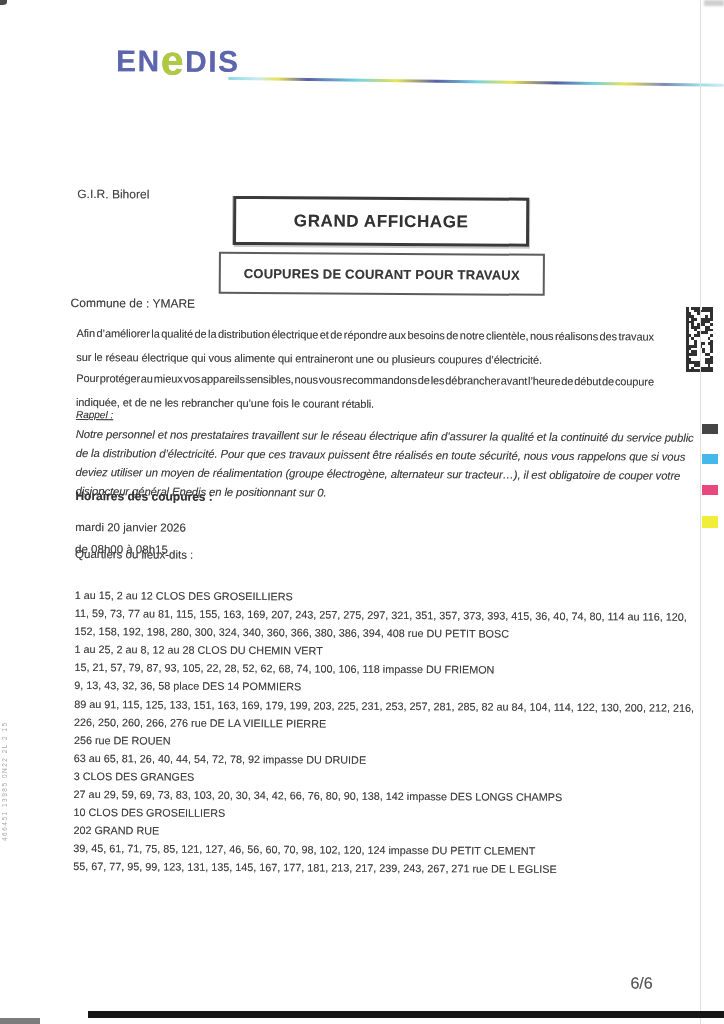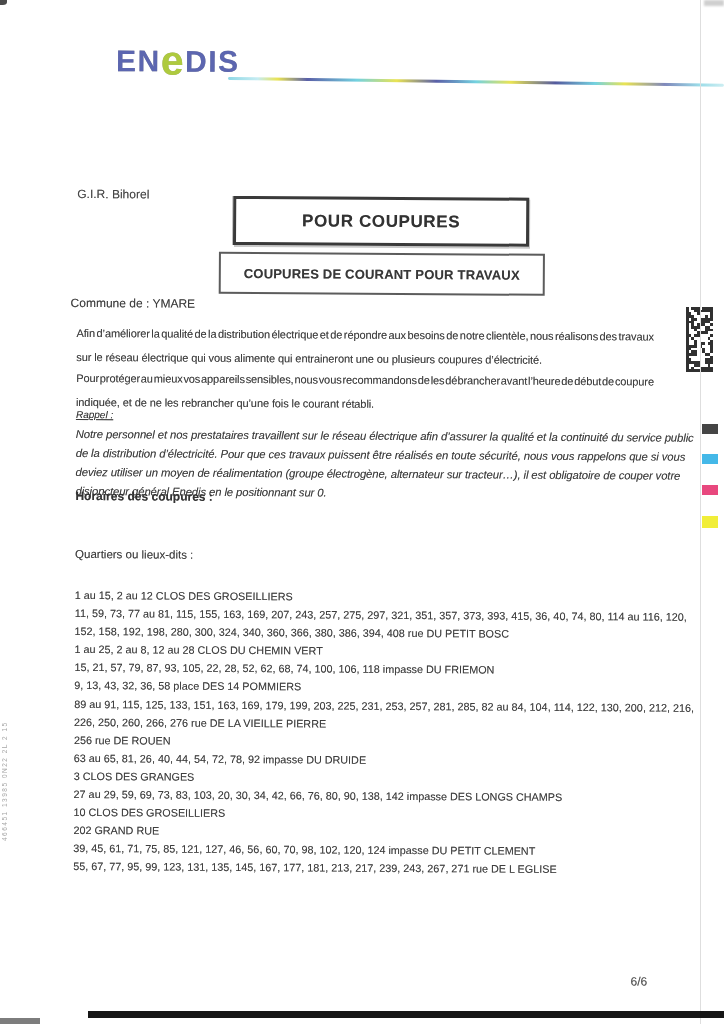--- a/index.html
+++ b/index.html
@@ -37,21 +37,21 @@
   .p-advice{top:367px;line-height:23.5px;}
   .line{white-space:nowrap;}
   .rappel-label{position:absolute;left:78px;top:409px;font-size:10px;font-style:italic;
         text-decoration:underline;color:#3a3a3a;}
   .rappel{position:absolute;left:78px;top:425px;width:585px;line-height:19px;
         font-size:11.3px;font-style:italic;color:#3c3c3c;letter-spacing:-.1px;}
   .horaires{position:absolute;left:78px;top:489px;font-size:12px;font-weight:700;color:#333;}
   .schedule{position:absolute;left:78px;top:517px;font-size:11.5px;line-height:21.5px;}
   .quartiers{position:absolute;left:78px;top:548px;font-size:11.5px;}
   .addresses{position:absolute;left:78px;top:586px;font-size:10.8px;line-height:18.1px;}
-  .pageno{position:absolute;left:636px;top:971px;font-size:12px;color:#575757;}
+  .pageno{position:absolute;left:636px;top:971px;font-size:16px;color:#575757;}
   
   .barcode{position:absolute;left:686px;top:307px;width:27px;height:65px;}
   .cmyk{position:absolute;left:702px;width:16px;}
   .c-k{top:424px;height:10px;background:#454545;}
   .c-c{top:454px;height:10px;background:#44b8e8;}
   .c-m{top:485px;height:10px;background:#e8487e;}
   .c-y{top:516px;height:12px;background:#f1ee39;}
   .edge-code{position:absolute;left:1px;top:686px;height:155px;font-size:6.5px;
         color:#a6a6a6;letter-spacing:1.5px;writing-mode:vertical-rl;
         transform:rotate(180deg);filter:blur(.3px);}
@@ -66,21 +66,21 @@
 
 <div class="page">
 
   <div class="content">
     <div class="logo txt"><span style="text-transform:uppercase">en</span><span class="accent">e</span><span style="text-transform:uppercase">dis</span></div>
     <div class="accent-line"></div>
 
     <div class="gir txt">G.I.R. Bihorel</div>
 
     <div class="banner1">
-      <span class="txt">POUR COUPURES</span>
+      <span class="txt">GRAND AFFICHAGE</span>
     </div>
     <div class="banner2">
       <span class="txt">COUPURES DE COURANT POUR TRAVAUX</span>
     </div>
 
     <div class="commune txt">Commune de : YMARE</div>
 
     <div class="para p-intro txt">
       <div class="line jline" style="word-spacing: -1.42105px;">Afin d’améliorer la qualité de la distribution électrique et de répondre aux besoins de notre clientèle, nous réalisons des travaux</div>
       <div class="line">sur le réseau électrique qui vous alimente qui entraineront une ou plusieurs coupures d’électricité.</div>
@@ -94,20 +94,24 @@
     <div class="rappel-label txt">Rappel :</div>
     <div class="rappel txt">
       <div class="line fitmax">Notre personnel et nos prestataires travaillent sur le réseau électrique afin d’assurer la qualité et la continuité du service public</div>
       <div class="line fitmax">de la distribution d’électricité. Pour que ces travaux puissent être réalisés en toute sécurité, nous vous rappelons que si vous</div>
       <div class="line fitmax">deviez utiliser un moyen de réalimentation (groupe électrogène, alternateur sur tracteur…), il est obligatoire de couper votre</div>
       <div class="line">disjoncteur général Enedis en le positionnant sur 0.</div>
     </div>
 
     <div class="horaires txt">Horaires des coupures :</div>
 
+    <div class="schedule txt">
+      <div>mardi 20 janvier 2026</div>
+      <div>de 08h00 à 08h15</div>
+    </div>
 
     <div class="quartiers txt">Quartiers ou lieux-dits :</div>
 
     <div class="addresses txt">
       <div class="line fitmax">1 au 15, 2 au 12 CLOS DES GROSEILLIERS</div>
       <div class="line fitmax">11, 59, 73, 77 au 81, 115, 155, 163, 169, 207, 243, 257, 275, 297, 321, 351, 357, 373, 393, 415, 36, 40, 74, 80, 114 au 116, 120,</div>
       <div class="line fitmax">152, 158, 192, 198, 280, 300, 324, 340, 360, 366, 380, 386, 394, 408 rue DU PETIT BOSC</div>
       <div class="line fitmax">1 au 25, 2 au 8, 12 au 28 CLOS DU CHEMIN VERT</div>
       <div class="line fitmax">15, 21, 57, 79, 87, 93, 105, 22, 28, 52, 62, 68, 74, 100, 106, 118 impasse DU FRIEMON</div>
       <div class="line fitmax">9, 13, 43, 32, 36, 58 place DES 14 POMMIERS</div>

